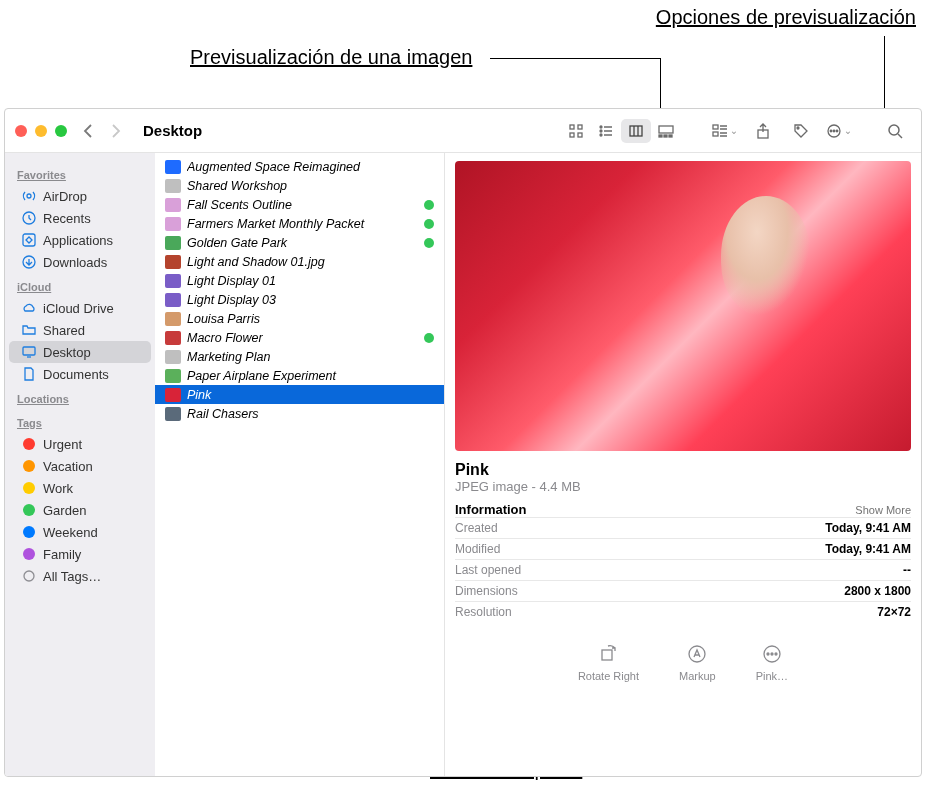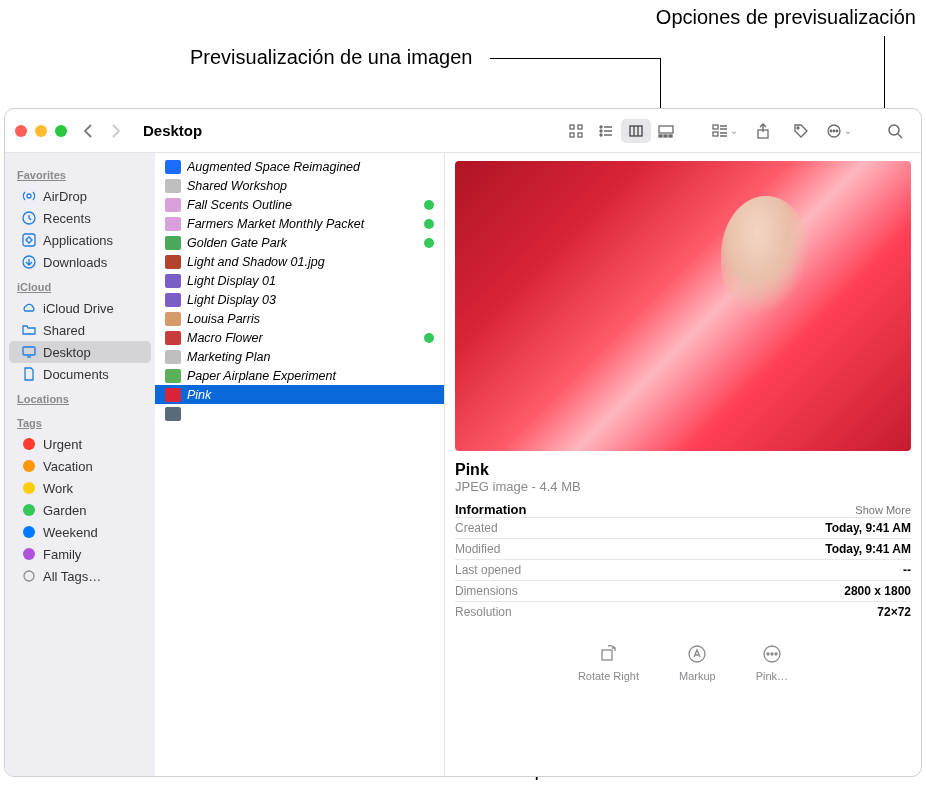--- a/index.html
+++ b/index.html
@@ -1,23 +1,23 @@
 <!DOCTYPE html>
 <html><head>
 <meta charset="utf-8">
 <style>
 * { box-sizing: border-box; margin: 0; padding: 0; font-family: -apple-system, "Helvetica Neue", Arial, sans-serif; }
 body { width: 926px; height: 790px; background: #fff; position: relative; font-size: 13px; }
 
-.callout { position: absolute; font-size: 20px; color: #000; text-align: center; }
+.callout { position: absolute; font-size: 20px; color: #000; text-align: center; text-decoration: underline; }
 .callout-line { position: absolute; background: #000; }
 
 .window {
   position: absolute; left: 4px; top: 108px; width: 918px; height: 669px;
-  border: 1px solid #d0d0d0; border-radius: 10px; overflow: hidden;
+  border: 1px solid #d0d0d0; border-radius: 4px; overflow: hidden;
   display: flex; flex-direction: column; background: #fff;
 }
 
 .titlebar {
   height: 44px; display: flex; align-items: center; padding: 0 10px;
   border-bottom: 1px solid #e4e4e4; gap: 6px;
 }
 .traffic { display: flex; gap: 8px; margin-right: 10px; }
 .tl { width: 12px; height: 12px; border-radius: 50%; }
 .tl.r { background: #ff5f57; } .tl.y { background: #febc2e; } .tl.g { background: #28c840; }
@@ -362,20 +362,21 @@
        <span class="file-name">Paper Airplane Experiment</span>
 
      </div>
         <div class="file-row selected">
        <span class="file-icon" style="background:#d82338;border-radius:2px;"></span>
        <span class="file-name">Pink</span>
 
      </div>
         <div class="file-row ">
        <span class="file-icon" style="background:#5a6a7a;border-radius:2px;"></span>
+       <span class="file-name">Rail Chasers</span>
 
      </div>
       </div>
 
     <div class="preview-pane">
       <div class="preview-img"></div>
       <div class="pv-title">Pink</div>
       <div class="pv-sub">JPEG image - 4.4 MB</div>
       <div class="pv-info-head">
         <span>Information</span>

